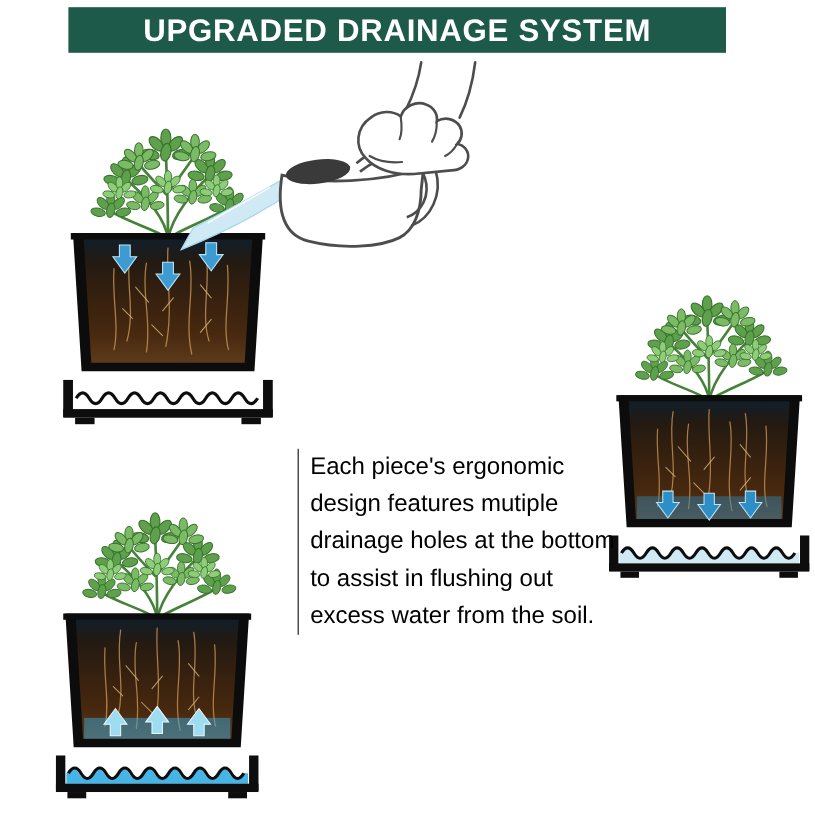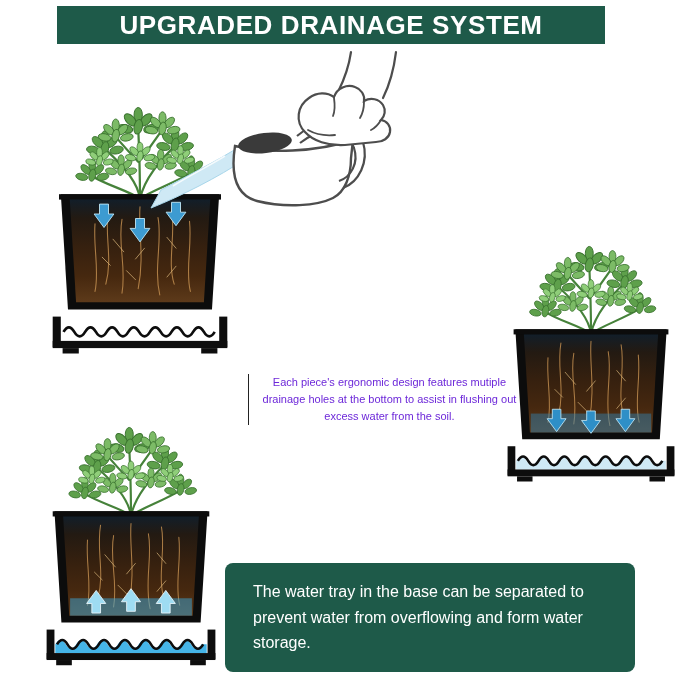--- a/index.html
+++ b/index.html
@@ -19,21 +19,21 @@
   .illus svg { display:block; width:100%; height:auto; }
   .watering { left:145px; top:50px; width:295px; height:168px; z-index:5; }
   .pot1 { left:50px;  top:106px; width:180px; z-index:1; }
   .pot2 { left:505px; top:245px; width:172px; z-index:1; }
   .pot3 { left:44px;  top:426px; width:174px; z-index:1; }
 
   .callout-plain {
     position:absolute; left:248px; top:374px; width:272px; display:flex; z-index:3;
   }
   .callout-plain .vline { width:2px; background:#222222; margin-right:10px; align-self:stretch; }
-  .callout-plain p { font-size:11px; line-height:1.55; color:#6d28d9;text-align:center; }
+  .callout-plain p { font-size:20px; line-height:1.55; color:#000000; }
 
   .callout-green {
     position:absolute; left:225px; top:563px; width:410px;
     background:#1e5a49; border-radius:8px; padding:16px 28px; z-index:3;
   }
   .callout-green p { color:#ffffff; font-size:16px; line-height:1.6; }
 
   .defs-holder { position:absolute; width:0; height:0; overflow:hidden; }
 </style>
 </head>
@@ -225,17 +225,14 @@
         <use href="#arrowD" transform="translate(140 202) rotate(180)"></use>
       </g>
       <g transform="translate(0 234)">
         <use href="#trayWater" fill="#45b5e8"></use>
         <use href="#trayShell"></use>
         <use href="#trayWave" stroke="#0d0d0d" stroke-width="3" fill="none"></use>
       </g>
     </svg>
   </div>
 
-  <div class="callout-green">
-    <p>The water tray in the base can be separated to prevent water from overflowing and form water storage.</p>
-  </div>
 
 </div>
 
 </body></html>

